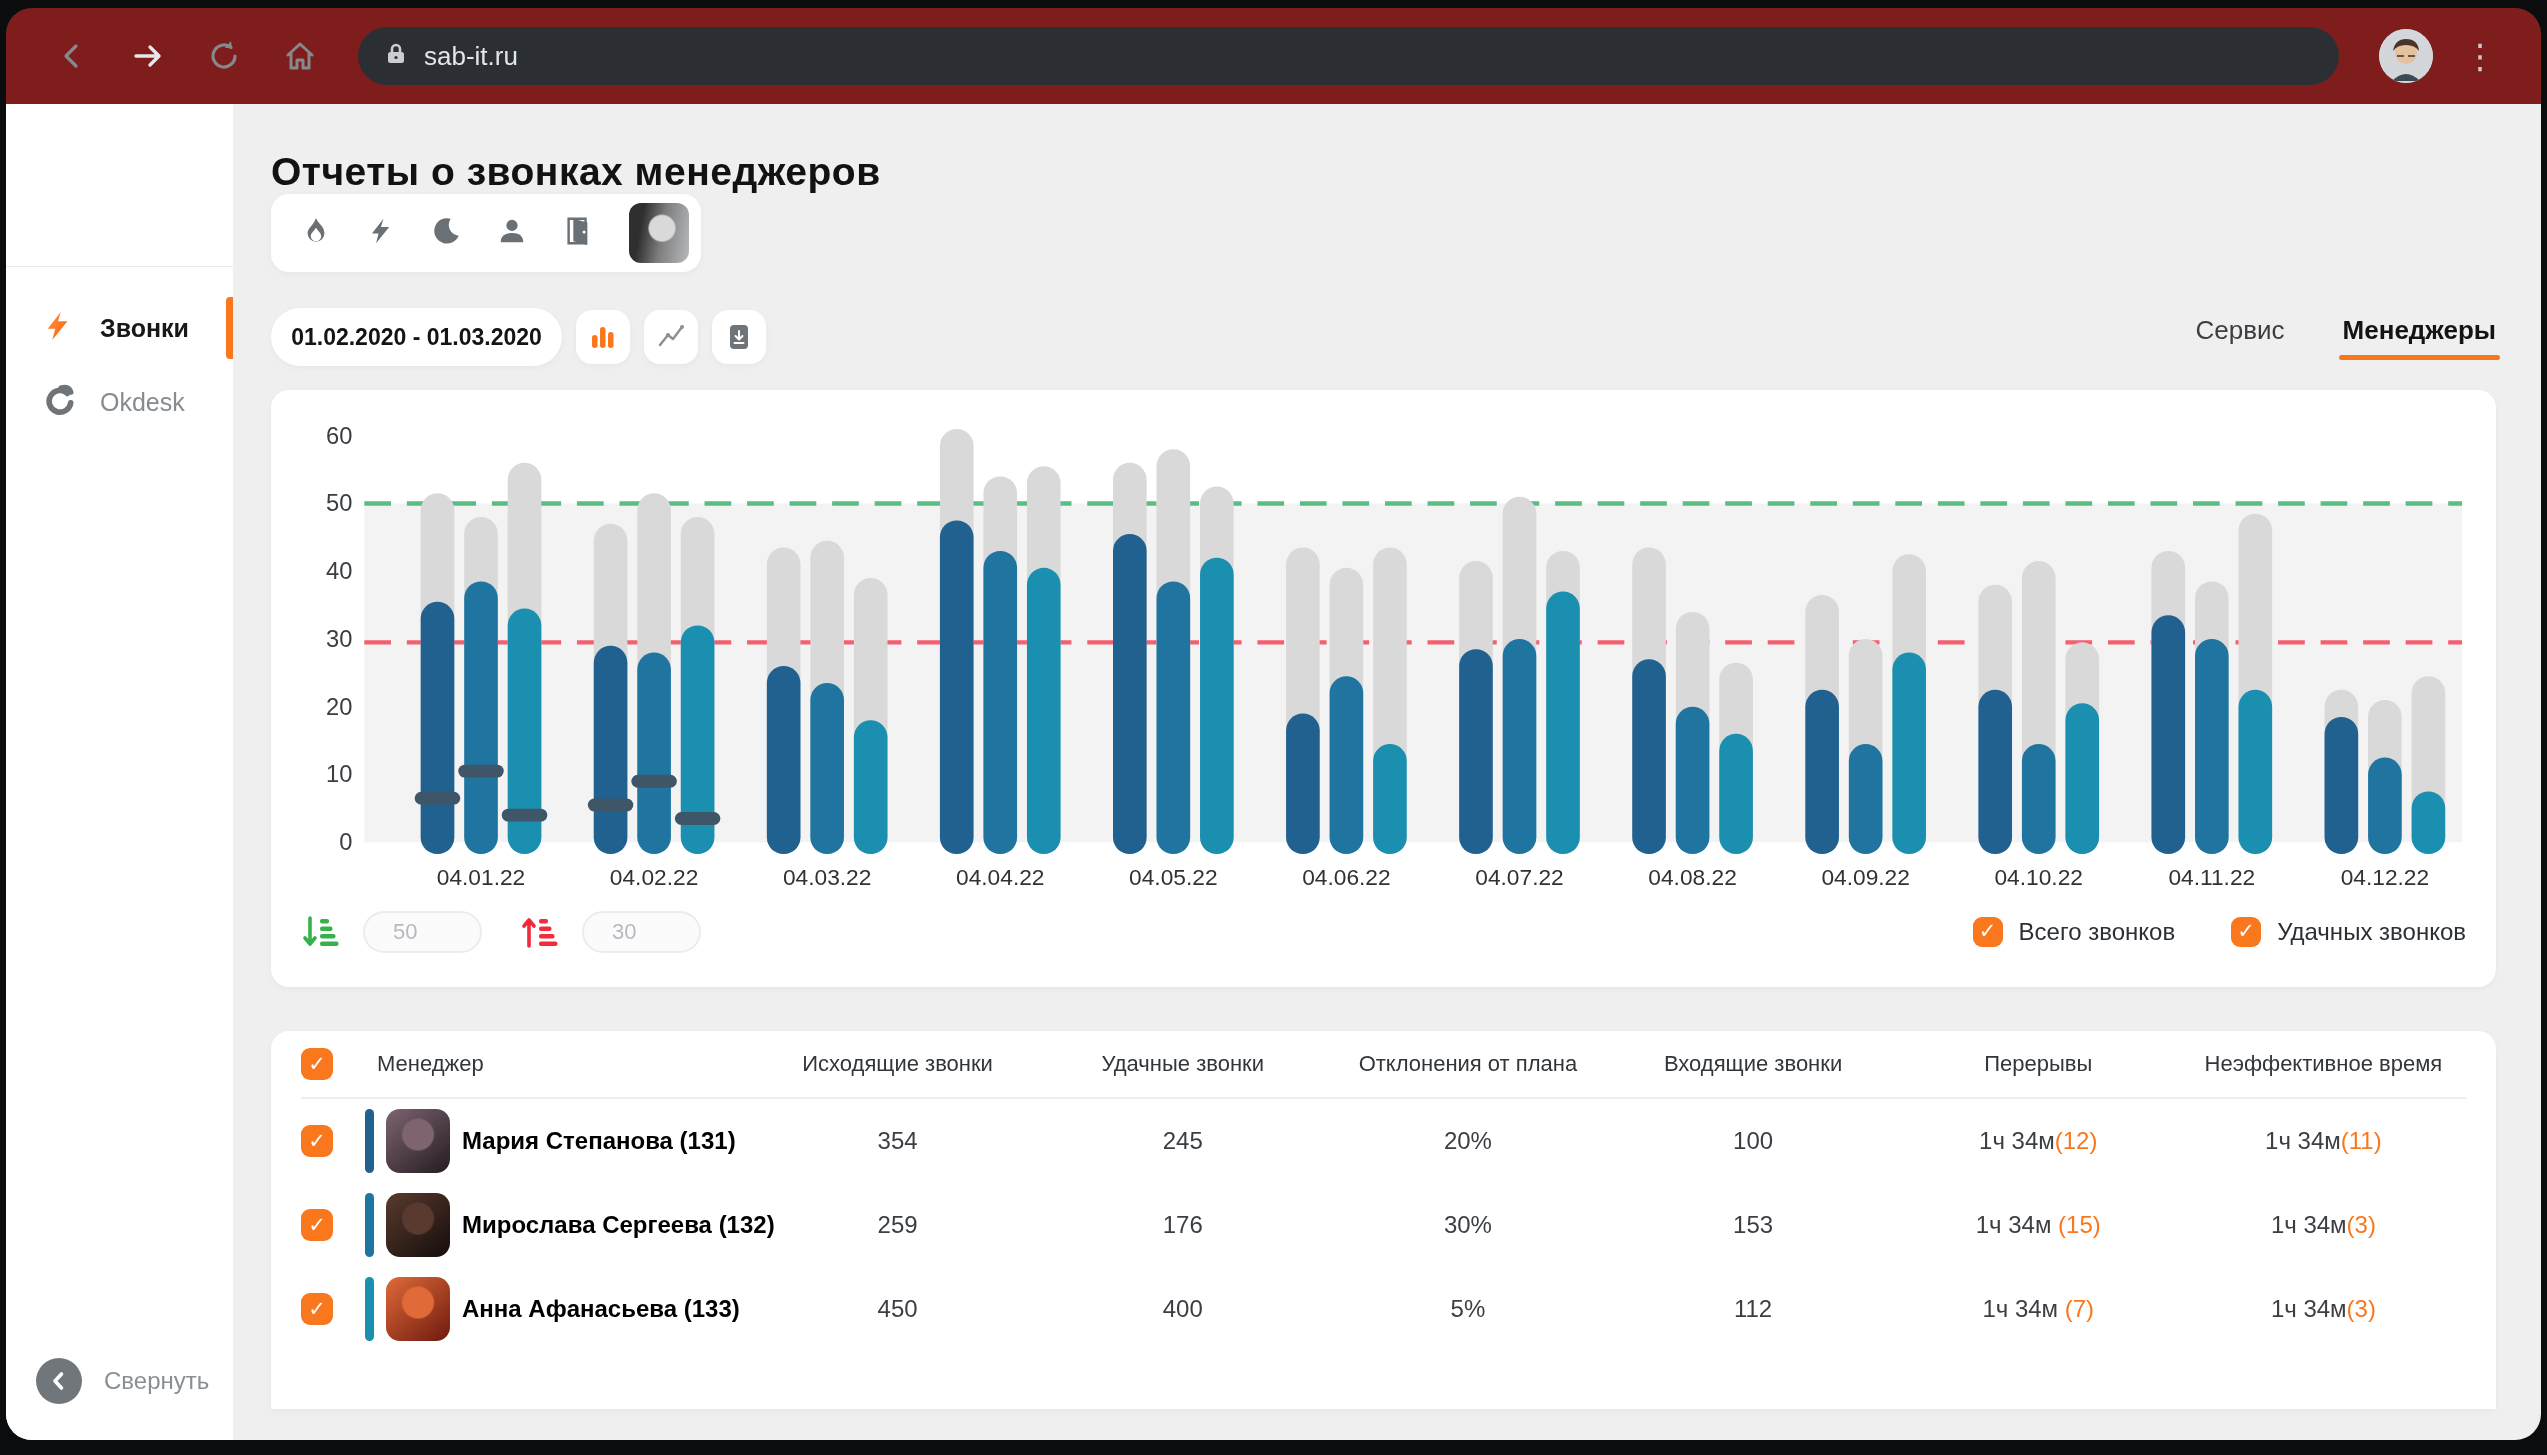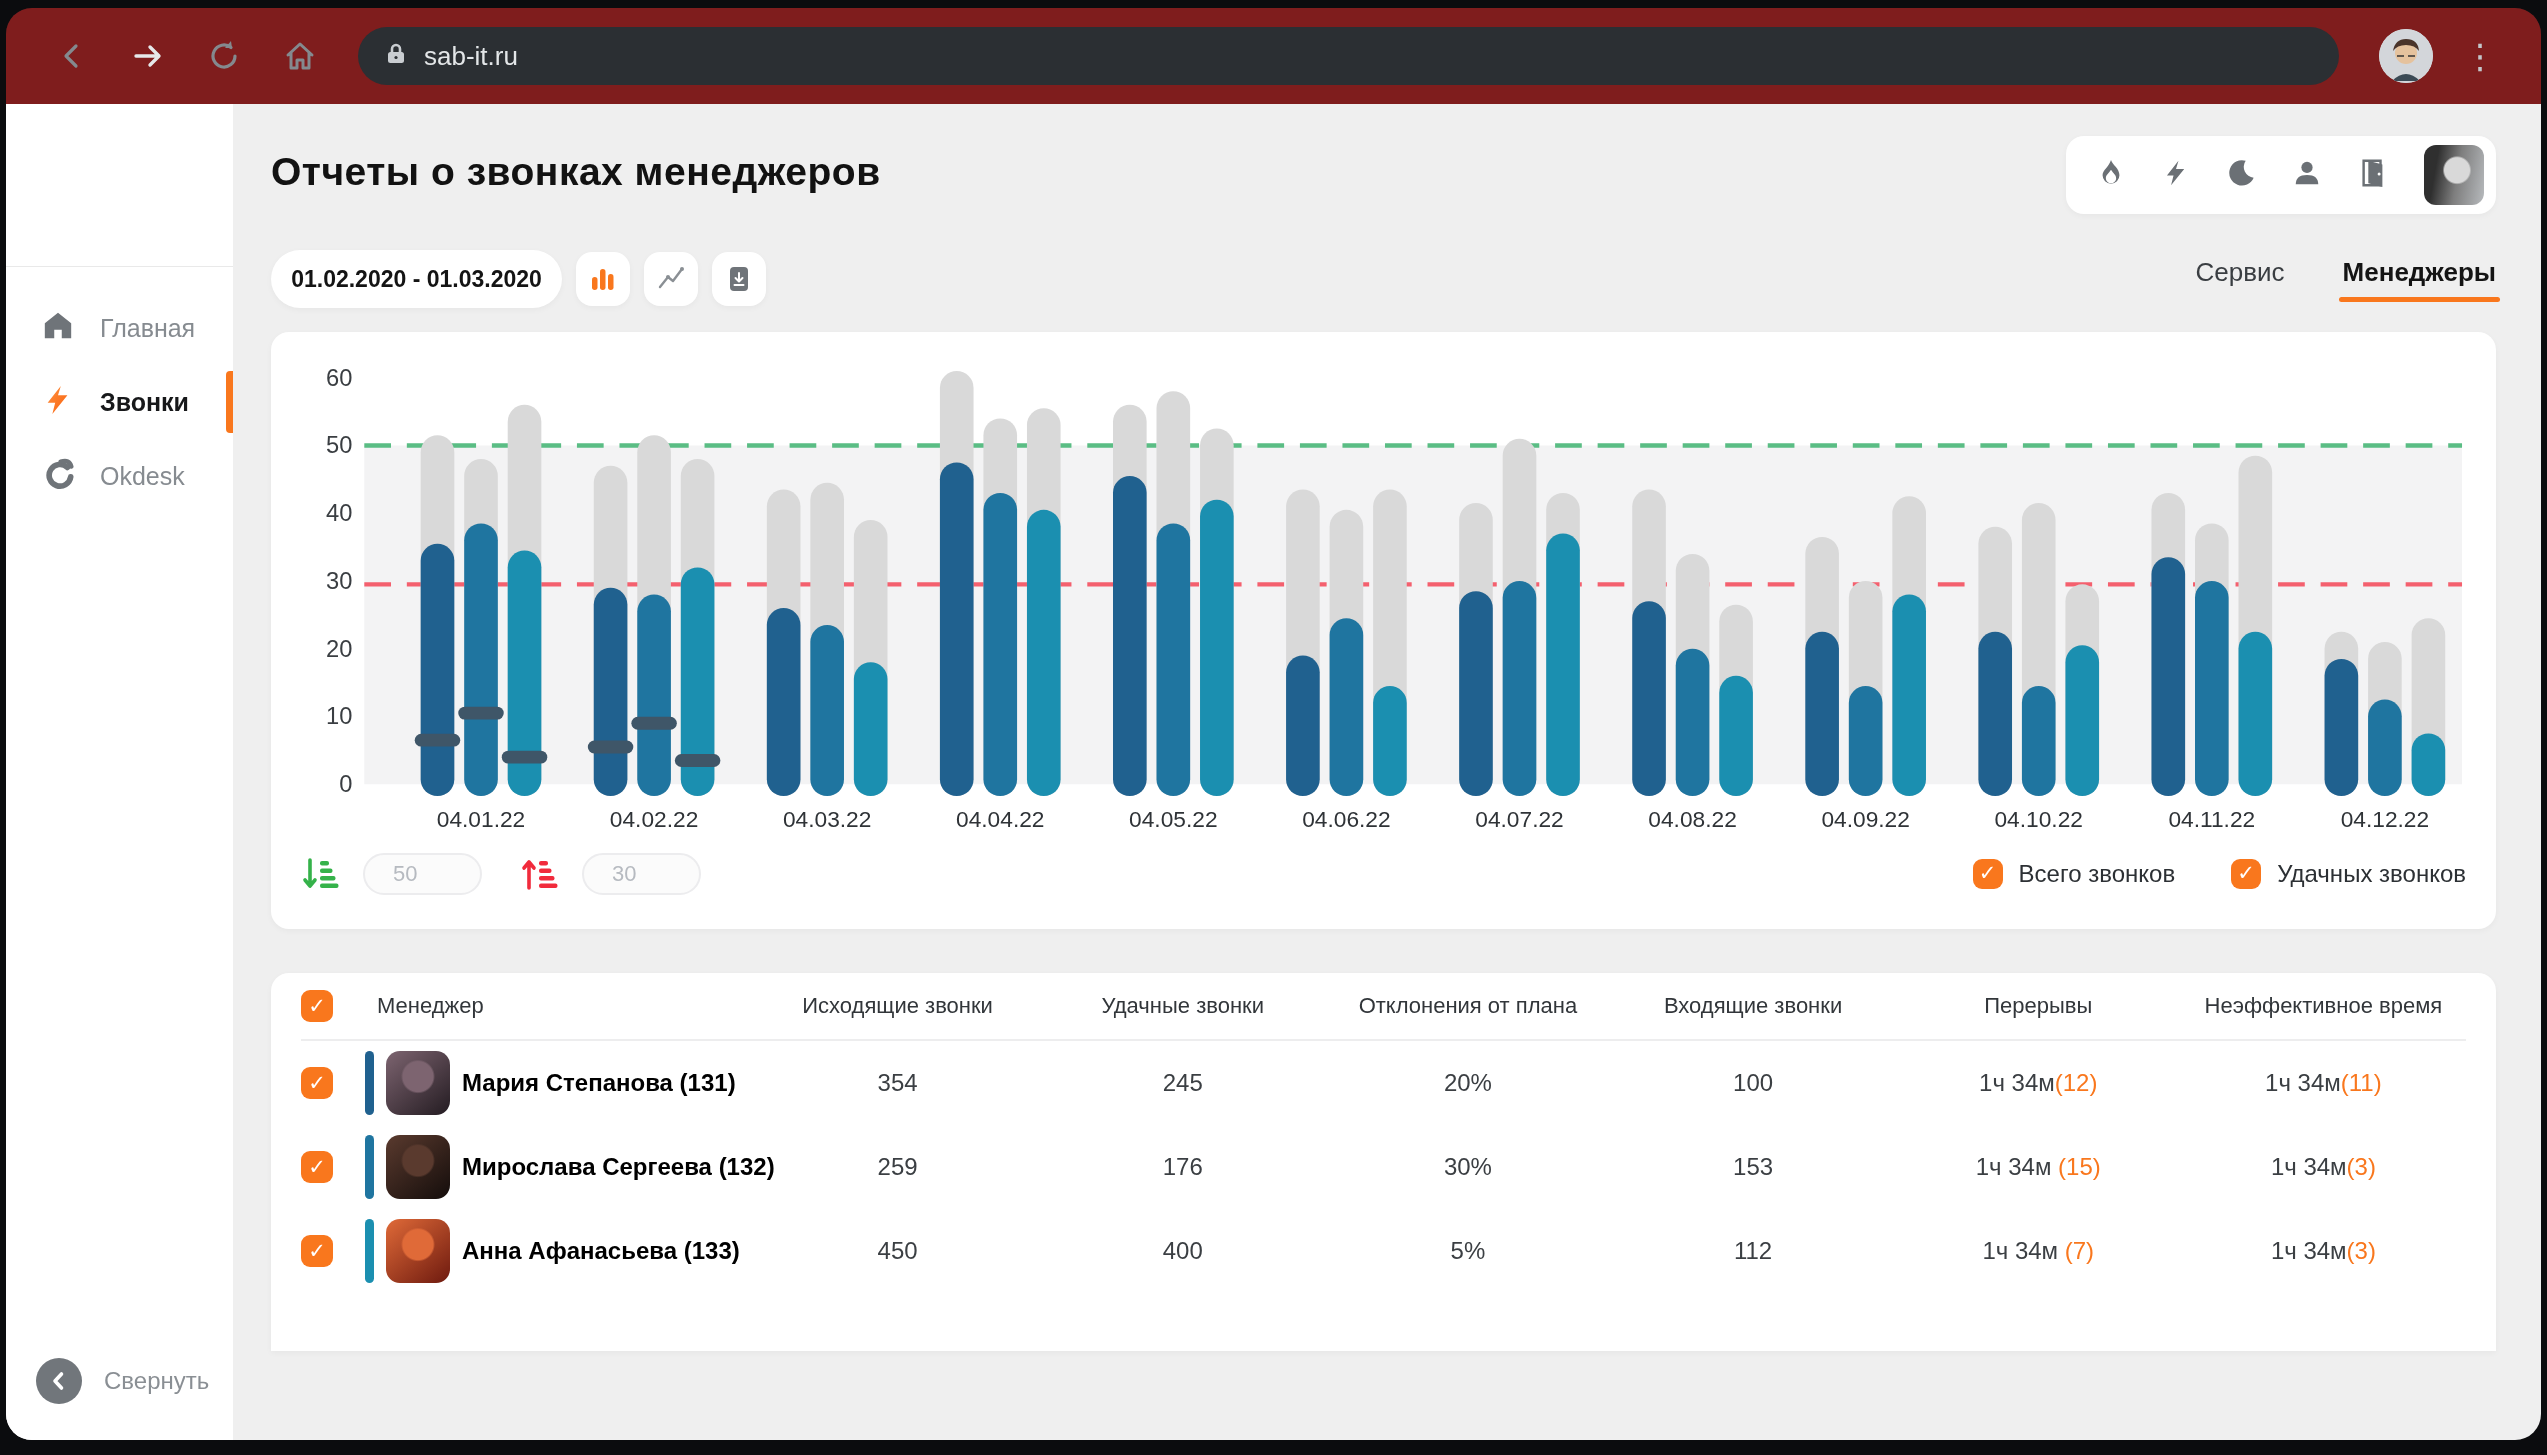--- a/index.html
+++ b/index.html
@@ -27,21 +27,21 @@
   .side-div { height:1px; background:#e9e9e9; margin:0 0 24px; }
   .menu-item { height:74px; display:flex; align-items:center; padding-left:36px; gap:26px; position:relative; cursor:pointer; }
   .menu-item .lbl { font-size:25px; color:#868b90; }
   .menu-item.active .lbl { font-weight:bold; color:#17181a; }
   .menu-item.active .abar { position:absolute; right:0; top:6px; width:7px; height:62px; border-radius:4px 0 0 4px; background:#f9771d; }
   .collapse { margin-top:auto; margin-bottom:36px; padding-left:30px; display:flex; align-items:center; gap:22px; }
   .collapse-circle { width:46px; height:46px; border-radius:50%; background:#71767b; display:flex; align-items:center; justify-content:center; }
   .collapse-lbl { font-size:24px; color:#8a8f94; }
 
   .main { flex:1; padding:32px 45px 0 38px; min-width:0; }
-  .main-header { display:flex; justify-content:space-between; align-items:flex-start; }
+  .main-header { display:flex; justify-content:space-between; align-items:flex-start;flex-direction:column; }
   .page-title { font-size:39px; font-weight:bold; color:#121212; letter-spacing:0.5px; padding-top:14px; }
   .top-toolbar { height:78px; background:#fff; border-radius:18px; padding:0 12px 0 30px; display:flex; align-items:center; gap:36px; box-shadow:0 2px 6px rgba(0,0,0,0.04); }
   .tool-avatar { width:60px; height:60px; border-radius:12px; background:
       radial-gradient(circle at 55% 42%, #d9d9d9 0 26%, rgba(0,0,0,0) 30%),
       linear-gradient(100deg,#2f2f2f 22%,#7e7e7e 55%,#b7babd); }
 
   .controls-row { margin-top:36px; display:flex; align-items:center; }
   .date-pill { width:291px; height:58px; background:#fff; border-radius:29px; display:flex; align-items:center; justify-content:center; font-size:23px; font-weight:bold; color:#141414; box-shadow:0 2px 6px rgba(0,0,0,0.04); }
   .view-btn { width:54px; height:54px; background:#fff; border-radius:16px; margin-left:14px; display:flex; align-items:center; justify-content:center; box-shadow:0 2px 6px rgba(0,0,0,0.04); }
   .tabs { margin-left:auto; display:flex; gap:58px; align-items:flex-end; }
@@ -131,28 +131,20 @@
     <div class="sidebar">
       <div class="side-logo">
         <svg width="111" height="100" viewBox="0 0 100 96">
           <path fill="url(#og)" d="M50 2 L94 24 50 46 6 24 Z"></path>
           <path fill="url(#og)" d="M6 42 L50 64 94 42 94 54 50 76 6 54 Z"></path>
           <path fill="url(#og)" d="M6 62 L50 84 94 62 94 74 50 96 6 74 Z"></path>
         </svg>
       </div>
       <div class="side-div"></div>
 
-      <div class="menu-item">
-        <span>
-          <svg width="32" height="32" viewBox="0 0 34 34">
-              <path d="M17 3 L31 14 V30 H21 V21 H13 V30 H3 V14 Z" fill="#6f7479"></path>
-            </svg>
-        </span>
-        <span class="lbl">Главная</span>
-      </div>
 
       <div class="menu-item active">
         <span>
           <svg width="32" height="32" viewBox="0 0 34 34">
               <defs>
                 <linearGradient id="bg2" x1="0" y1="0" x2="1" y2="1">
                   <stop offset="0" stop-color="#ff9140"></stop>
                   <stop offset="1" stop-color="#f9620e"></stop>
                 </linearGradient>
               </defs>

